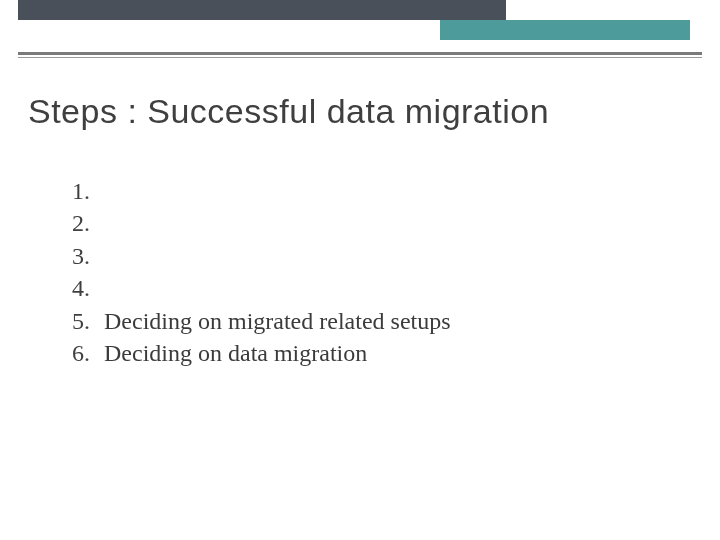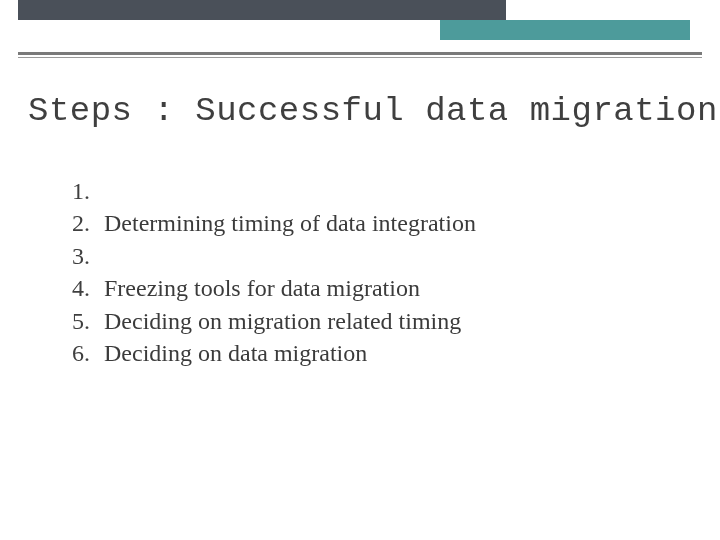--- a/index.html
+++ b/index.html
@@ -47,21 +47,21 @@
     top: 57px;
     left: 18px;
     width: 684px;
     height: 1px;
     background: #9a9a9a;
   }
   .title {
     position: absolute;
     top: 92px;
     left: 28px;
-    font-family: Liberation Mono, monospace;
+    font-family: Liberation Sans, sans-serif;
     font-size: 34px;
     color: #3f3f3f;
     letter-spacing: 0.5px;
   }
   .list {
     position: absolute;
     top: 175px;
     left: 48px;
     font-size: 24px;
     line-height: 1.35;
@@ -89,31 +89,29 @@
   <div class="rule-thin"></div>
 
   <div class="title">Steps : Successful data migration</div>
 
   <div class="list">
     <div class="row">
       <div class="num">1.</div>
     </div>
     <div class="row">
       <div class="num">2.</div>
-      <div class="txt">Determining timing of data integration</div>
     </div>
     <div class="row">
       <div class="num">3.</div>
     </div>
     <div class="row">
       <div class="num">4.</div>
-      <div class="txt">Freezing tools for data migration</div>
     </div>
     <div class="row">
       <div class="num">5.</div>
-      <div class="txt">Deciding on migration related timing</div>
+      <div class="txt">Deciding on migrated related setups</div>
     </div>
     <div class="row">
       <div class="num">6.</div>
       <div class="txt">Deciding on data migration</div>
     </div>
   </div>
 </div>
 
 </body></html>

